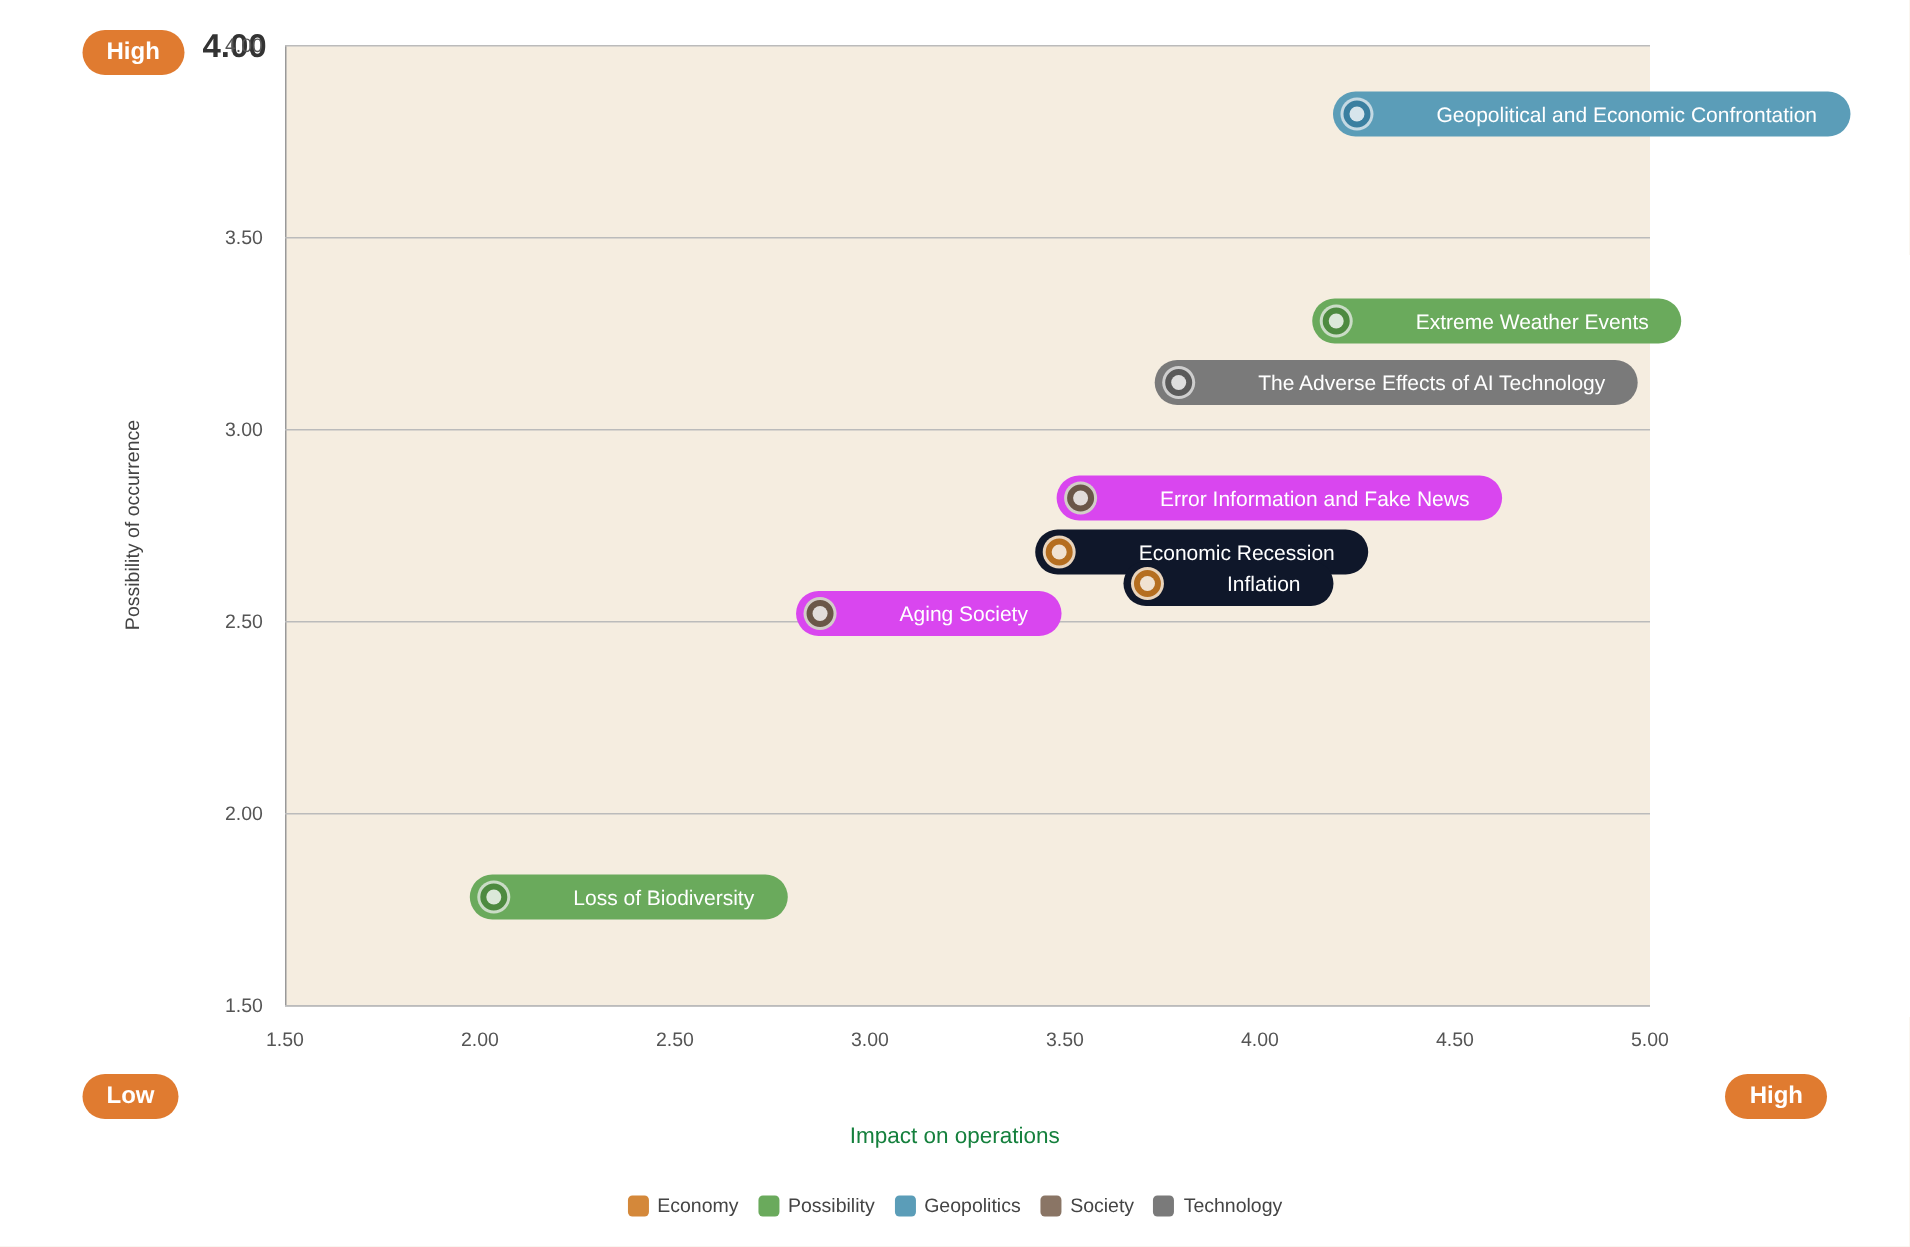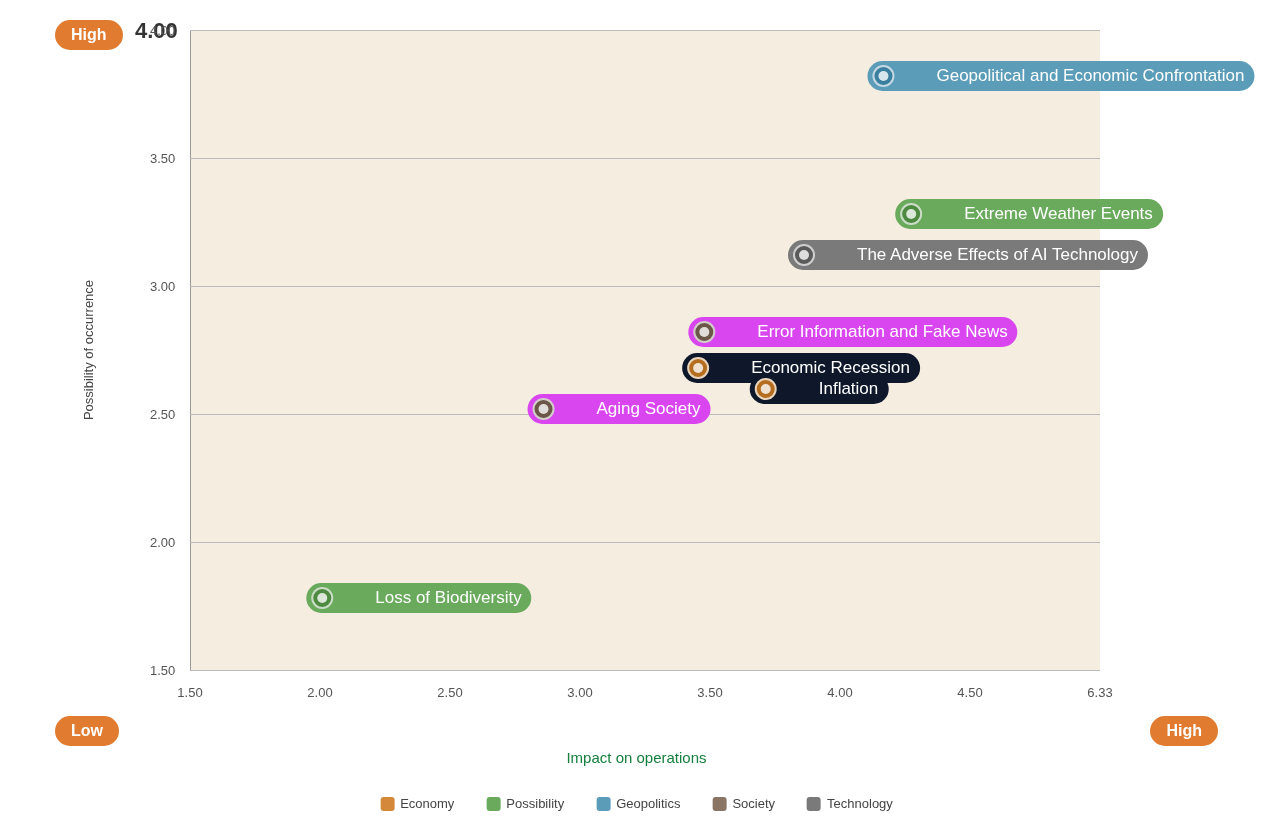--- a/index.html
+++ b/index.html
@@ -60,22 +60,22 @@
       color: #fff;
       background: #e07b30;
     }
 
     
     .data-pill {
       position: absolute;
       display: flex;
       align-items: center;
       border-radius: 20px;
-      padding: 4px 10px 4px 5px;
-      font-size: 17px;
+      padding: 4px 22px 4px 5px;
+      font-size: 14px;
       font-weight: 500;
       color: #fff;
       white-space: nowrap;
       transform: translate(-50%, -50%);
       cursor: pointer;
       gap: 36px;
     }
 
     .data-pill .dot {
       width: 22px;
@@ -115,21 +115,21 @@
       color: #444;
     }
 
     
     .legend {
       position: absolute;
       bottom: 20px;
       left: 50%;
       transform: translateX(-50%);
       display: flex;
-      gap: 32px;
+      gap: 13px;
       align-items: center;
     }
 
     .legend-item {
       display: flex;
       align-items: center;
       gap: 6px;
       font-size: 13px;
       color: #444;
     }
@@ -192,49 +192,49 @@
   <div style="position:absolute; top:542px; left:150px; font-size:13px; color:#555; transform:translateY(-50%);">2.00</div>
   <div style="position:absolute; top:670px; left:150px; font-size:13px; color:#555; transform:translateY(-50%);">1.50</div>
 
   <div style="position:absolute; top:685px; left:190px; font-size:13px; color:#555; transform:translateX(-50%);">1.50</div>
   <div style="position:absolute; top:685px; left:320px; font-size:13px; color:#555; transform:translateX(-50%);">2.00</div>
   <div style="position:absolute; top:685px; left:450px; font-size:13px; color:#555; transform:translateX(-50%);">2.50</div>
   <div style="position:absolute; top:685px; left:580px; font-size:13px; color:#555; transform:translateX(-50%);">3.00</div>
   <div style="position:absolute; top:685px; left:710px; font-size:13px; color:#555; transform:translateX(-50%);">3.50</div>
   <div style="position:absolute; top:685px; left:840px; font-size:13px; color:#555; transform:translateX(-50%);">4.00</div>
   <div style="position:absolute; top:685px; left:970px; font-size:13px; color:#555; transform:translateX(-50%);">4.50</div>
-  <div style="position:absolute; top:685px; left:1100px; font-size:13px; color:#555; transform:translateX(-50%);">6.33</div>
+  <div style="position:absolute; top:685px; left:1100px; font-size:13px; color:#555; transform:translateX(-50%);">5.00</div>
 
   <div class="badge" style="bottom:85px; left:55px;">
     Low
   </div>
 
   <div class="badge" style="bottom:85px; right:55px;">
     High
   </div>
 
   <div class="x-axis-label" style="position:absolute; bottom:65px; left:50%; transform:translateX(-50%); font-size:15px; color:#15803d;">
     Impact on operations
   </div>
 
   <div class="data-pill pill-geopolitics" style="position:absolute; top:76px; left:1061px;">
     <div class="dot dot-geopolitics" style="background:#3a7fa0;">
       <div class="dot-inner"></div>
     </div>
     <span>Geopolitical and Economic Confrontation</span>
   </div>
 
-  <div class="data-pill pill-environment" style="position:absolute; top:214px; left:1029px;">
+  <div class="data-pill pill-environment" style="position:absolute; top:214px; left:998px;">
     <div class="dot" style="background:#4d8a40;">
       <div class="dot-inner"></div>
     </div>
     <span>Extreme Weather Events</span>
   </div>
 
-  <div class="data-pill pill-technology" style="position:absolute; top:255px; left:968px;">
+  <div class="data-pill pill-technology" style="position:absolute; top:255px; left:931px;">
     <div class="dot" style="background:#5a5a5a;">
       <div class="dot-inner"></div>
     </div>
     <span>The Adverse Effects of AI Technology</span>
   </div>
 
   <div class="data-pill pill-society" style="position:absolute; top:332px; left:853px;">
     <div class="dot" style="background:#6a5748;">
       <div class="dot-inner"></div>
     </div>

